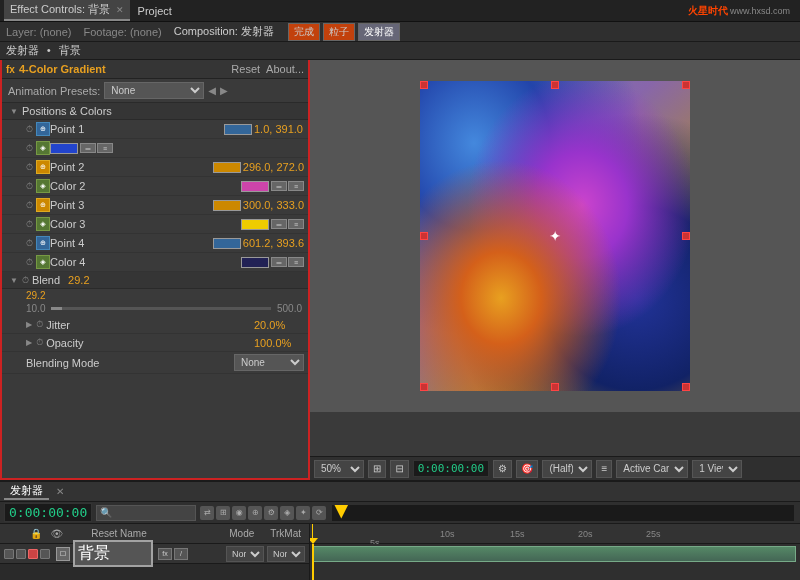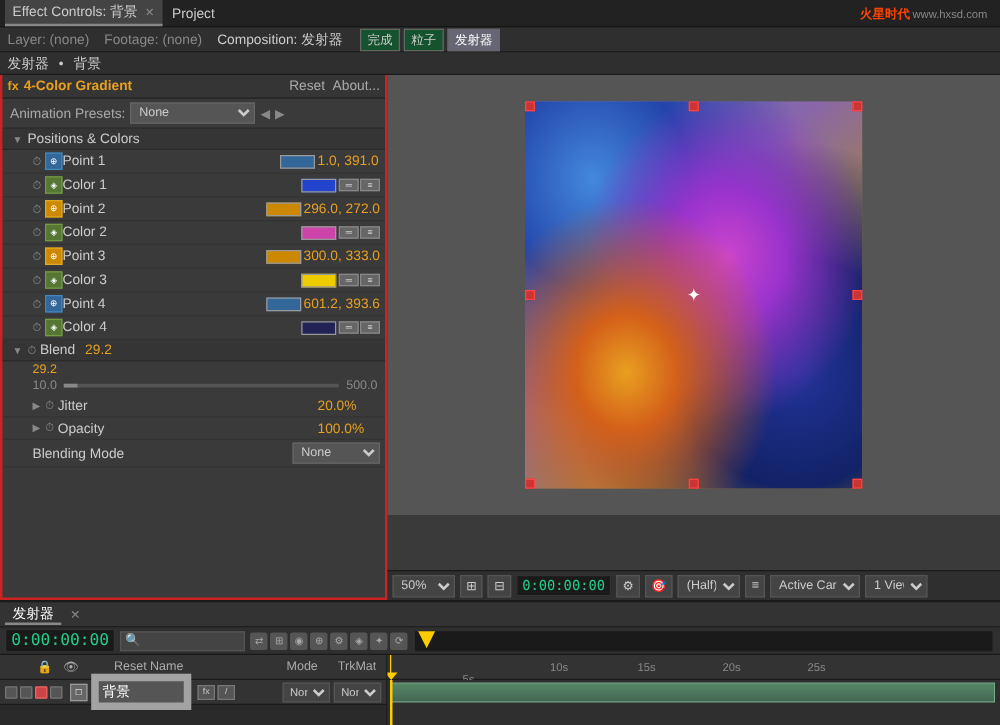--- a/index.html
+++ b/index.html
@@ -506,21 +506,21 @@
       align-items: center;
       cursor: pointer;
     }
 
     .comp-nav-buttons {
       display: flex;
       gap: 3px;
       margin-left: 8px;
     }
     .nav-btn {
-      background: #14532d;
+      background: #c2410c;
       border: 1px solid #666;
       color: #ccc;
       font-size: 10px;
       padding: 1px 5px;
       cursor: pointer;
     }
 
     .section-row {
       display: flex;
       align-items: center;
@@ -604,21 +604,20 @@
       <span class="stopwatch-icon">⏱</span>
       <div class="point-icon">⊕</div>
       <span class="prop-name">Point 1</span>
       <div class="color-chip" style="background:#336699;"></div>
       <span class="prop-value">1.0, 391.0</span>
     </div>
 
     <div class="property-row">
       <span class="stopwatch-icon">⏱</span>
       <div class="color-icon">◈</div>
-      <span class="prop-name">Color 1</span>
       <div class="color-chip" style="background:#2244cc;"></div>
       <div class="mini-btn-group">
         <div class="mini-btn">═</div>
         <div class="mini-btn">≡</div>
       </div>
     </div>
 
     <div class="property-row">
       <span class="stopwatch-icon">⏱</span>
       <div class="point-icon" style="background:#cc8800; border-color:#ddaa22;">⊕</div>
@@ -801,21 +800,21 @@
       </div>
 
       <div class="tl-layer-row">
         <div style="display:flex; gap:2px; align-items:center; margin-right:3px;">
           <div style="width:10px; height:10px; background:#555; border:1px solid #777; border-radius:1px;"></div>
           <div style="width:10px; height:10px; background:#555; border:1px solid #777; border-radius:1px;"></div>
           <div style="width:10px; height:10px; background:#cc4444; border:1px solid #ee6666; border-radius:1px;"></div>
           <div style="width:10px; height:10px; background:#555; border:1px solid #777; border-radius:1px;"></div>
         </div>
         <div style="width:14px; height:14px; background:#666; border:1px solid #999; display:flex; align-items:center; justify-content:center; font-size:8px; color:#fff; flex-shrink:0;">□</div>
-        <div style="background:#555; border:6px solid #a3a3a3; color:#fff; font-size:11px; padding:1px 3px; width:80px; display:inline-block;">背景</div>
+        <div style="background:#555; border:2px solid #a3a3a3; color:#fff; font-size:16px; padding:1px 3px; width:80px; display:inline-block;">背景</div>
         <div style="display:flex; align-items:center; gap:2px; margin-left:2px;">
           <div style="width:14px; height:12px; background:#555; border:1px solid #777; display:flex; align-items:center; justify-content:center; font-size:7px; color:#ccc;">fx</div>
           <div style="width:14px; height:12px; background:#555; border:1px solid #777; display:flex; align-items:center; justify-content:center; font-size:7px; color:#ccc;">/</div>
         </div>
         <select class="tl-mode-select" style="margin-left:auto;">
           <option>Nor...</option>
         </select>
         <select class="tl-track-select">
           <option>None</option>
         </select>

